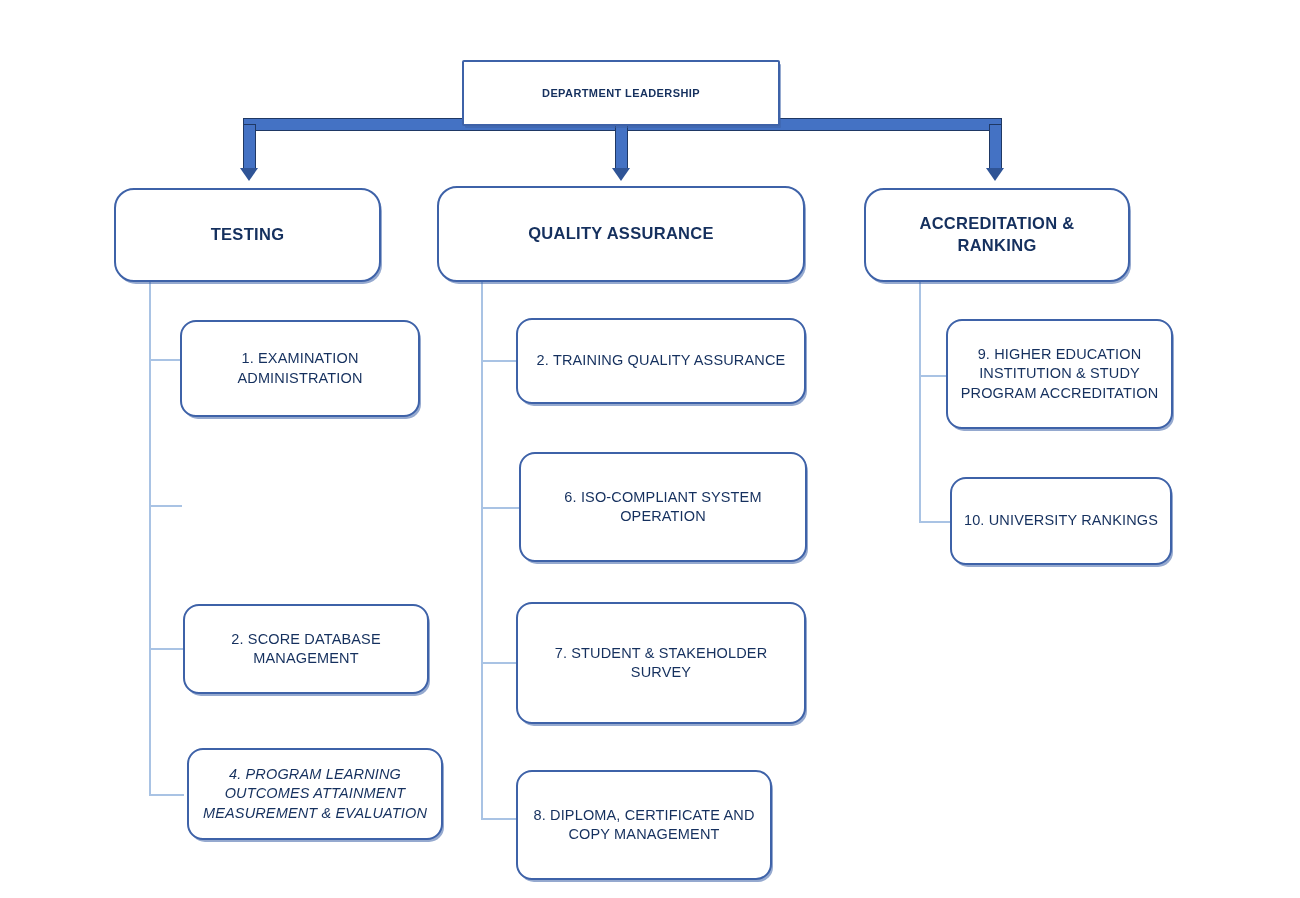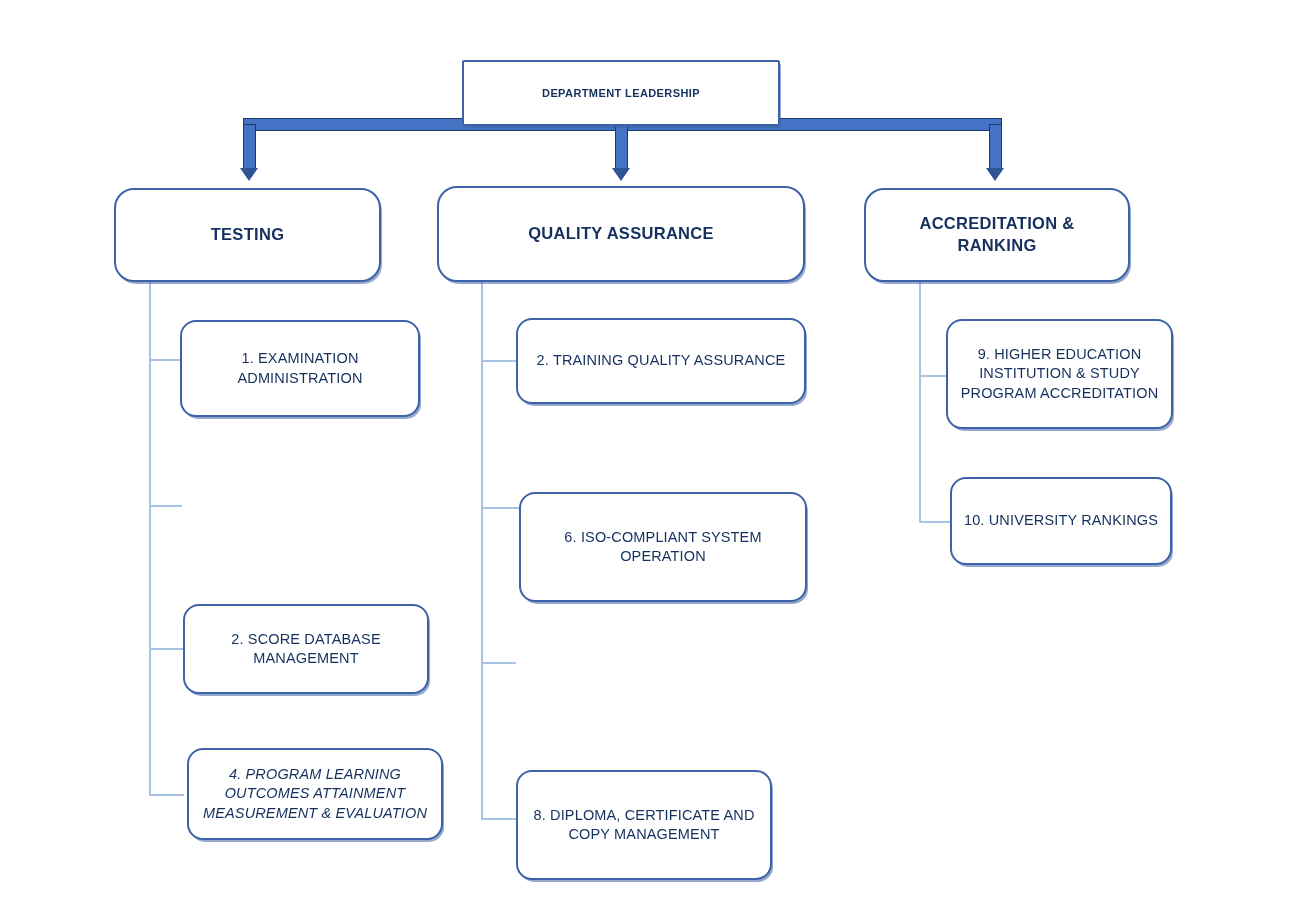--- a/index.html
+++ b/index.html
@@ -155,25 +155,29 @@
   <div class="spine" style="left:481px; top:282px; width:2px; height:538px;"></div>
   <div class="stub" style="left:481px; top:360px; width:35px;"></div>
   <div class="stub" style="left:481px; top:507px; width:38px;"></div>
   <div class="stub" style="left:481px; top:662px; width:35px;"></div>
   <div class="stub" style="left:481px; top:818px; width:35px;"></div>
 
   <div class="node node-leaf" style="left:516px; top:318px; width:290px; height:86px;">
     <span class="label">2. TRAINING QUALITY ASSURANCE</span>
   </div>
 
-  <div class="node node-leaf" style="left:519px; top:452px; width:288px; height:110px;margin-top:40px;">
+  <div class="node node-leaf" style="left:519px; top:452px; width:288px; height:110px;">
     <span class="label">6. ISO-COMPLIANT SYSTEM
 OPERATION</span>
   </div>
 
+  <div class="node node-leaf" style="left:516px; top:602px; width:290px; height:122px;">
+    <span class="label">7. STUDENT &amp; STAKEHOLDER
+SURVEY</span>
+  </div>
 
   <div class="node node-leaf" style="left:516px; top:770px; width:256px; height:110px;">
     <span class="label">8. DIPLOMA, CERTIFICATE AND
 COPY MANAGEMENT</span>
   </div>
 
   <div class="node node-branch" style="left:864px; top:188px; width:266px; height:94px;">
     <span class="label">ACCREDITATION &amp;
 RANKING</span>
   </div>

